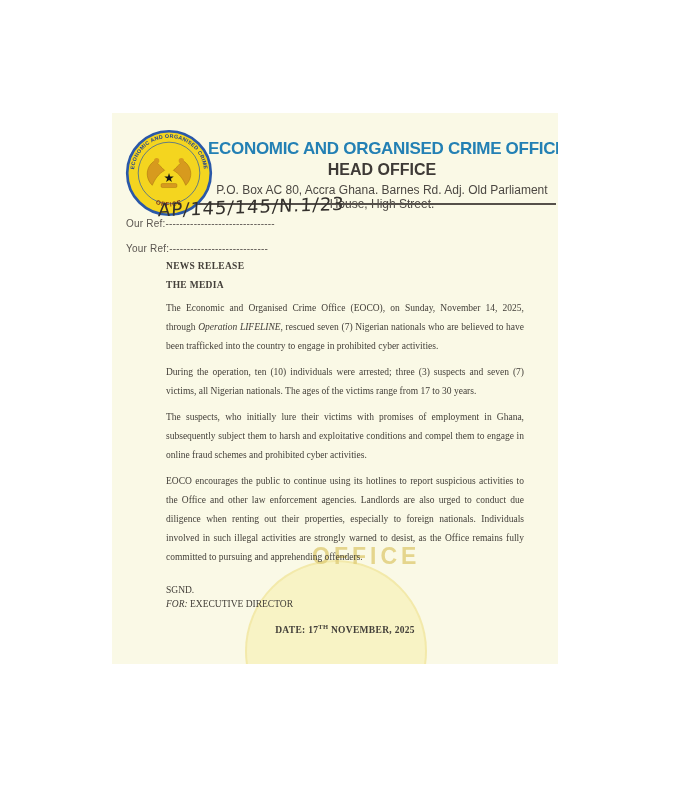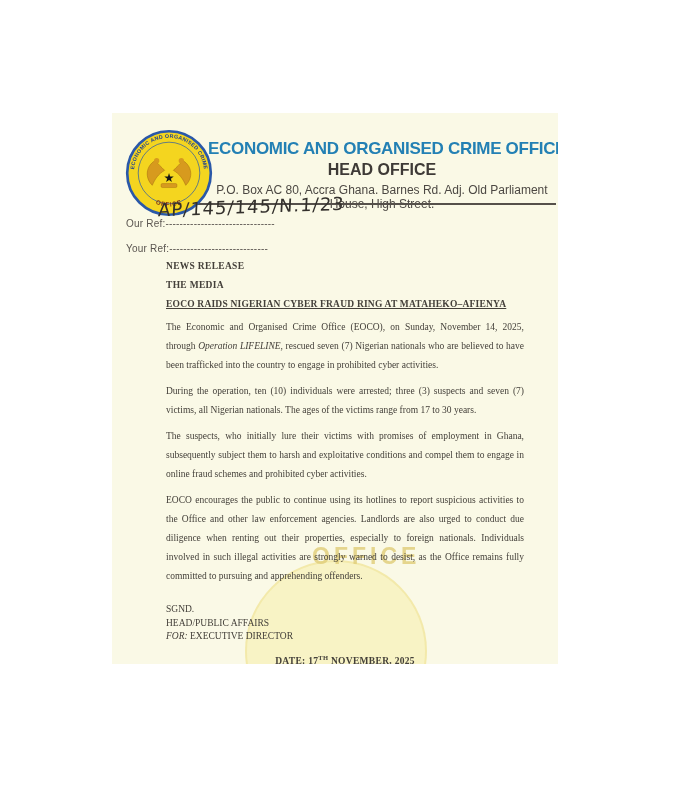--- a/index.html
+++ b/index.html
@@ -174,29 +174,27 @@
   <div class="ref-row our-ref">
     <span>Our Ref:</span><span>-------------------------------</span>
   </div>
   <div class="ref-row your-ref">
     <span>Your Ref:</span><span>----------------------------</span>
   </div>
 
   <div class="content">
     <p class="kicker">NEWS RELEASE</p>
     <p class="kicker">THE MEDIA</p>
-    <p class="headline">EOCO RAIDS NIGERIAN CYBER FRAUD RING AT MATAHEKO–AFIENYA</p>
 
     <p class="para"><span>The Economic and Organised Crime Office (EOCO), on Sunday, November 14, 2025, through </span><i>Operation LIFELINE</i><span>, rescued seven (7) Nigerian nationals who are believed to have been trafficked into the country to engage in prohibited cyber activities.</span></p>
     <p class="para">During the operation, ten (10) individuals were arrested; three (3) suspects and seven (7) victims, all Nigerian nationals. The ages of the victims range from 17 to 30 years.</p>
     <p class="para">The suspects, who initially lure their victims with promises of employment in Ghana, subsequently subject them to harsh and exploitative conditions and compel them to engage in online fraud schemes and prohibited cyber activities.</p>
     <p class="para">EOCO encourages the public to continue using its hotlines to report suspicious activities to the Office and other law enforcement agencies. Landlords are also urged to conduct due diligence when renting out their properties, especially to foreign nationals. Individuals involved in such illegal activities are strongly warned to desist, as the Office remains fully committed to pursuing and apprehending offenders.</p>
 
     <p class="sgnd">SGND.</p>
     <div class="role-block">
-      <div>HEAD/PUBLIC AFFAIRS</div>
       <div><span class="for-label">FOR:</span><span> EXECUTIVE DIRECTOR</span></div>
     </div>
 
     <p class="date-line"><span>DATE: 17</span><sup>TH</sup><span> NOVEMBER, 2025</span></p>
   </div>
 
 </div>
 
 </body></html>

